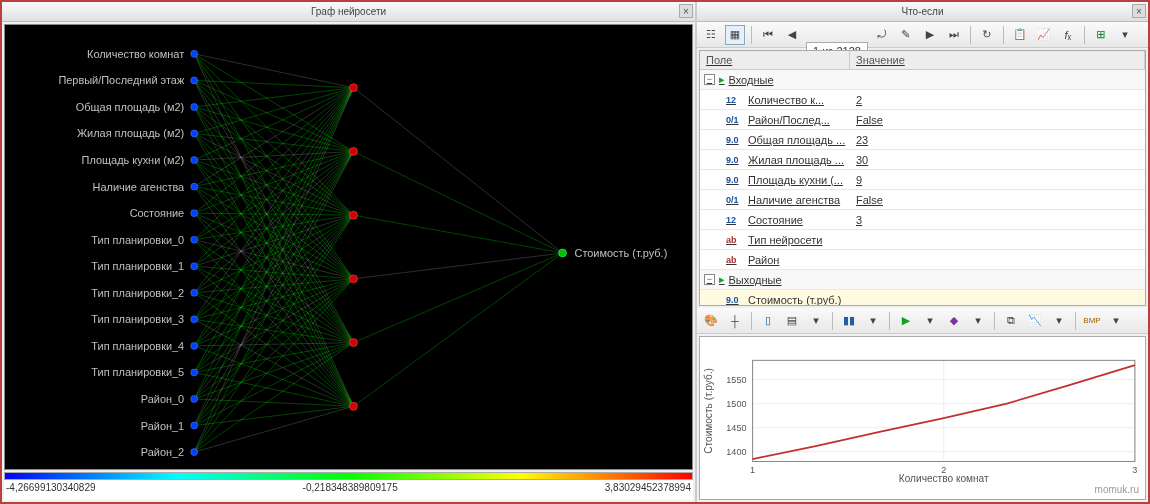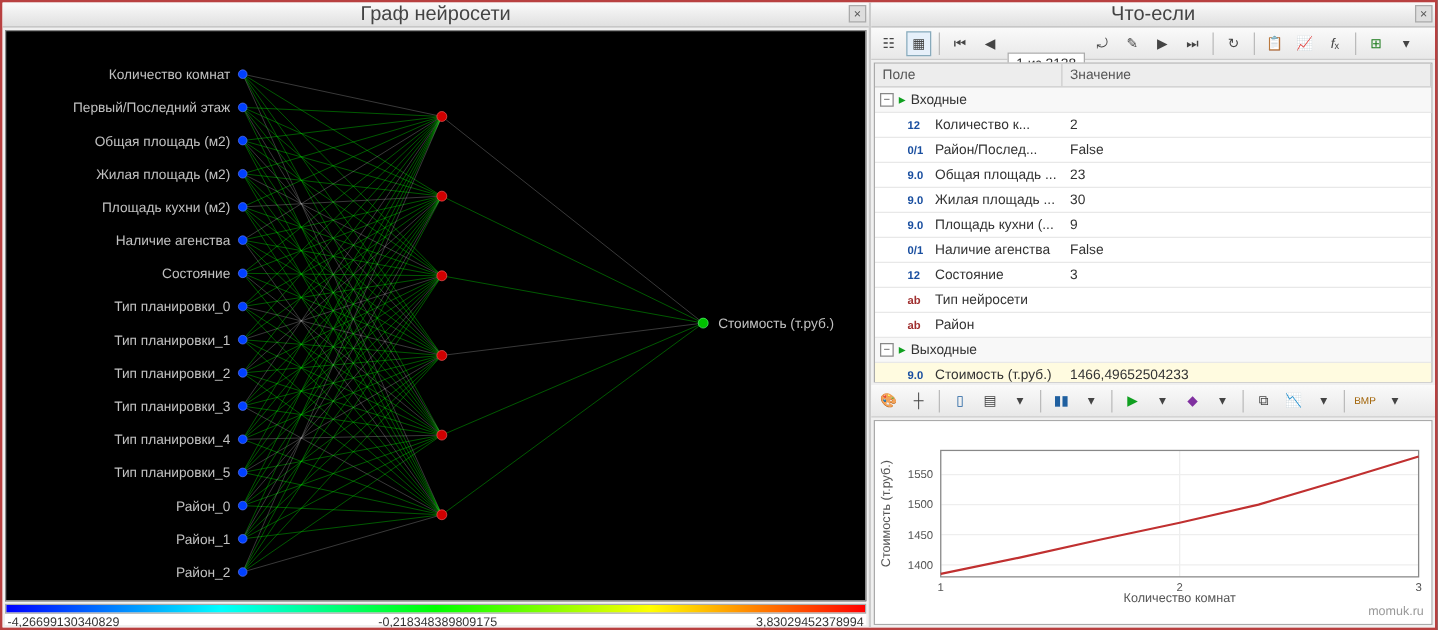--- a/index.html
+++ b/index.html
@@ -21,21 +21,21 @@
   .title-bar {
     background: linear-gradient(#fafafa,#e0e0e0);
     border-bottom: 1px solid #bbb;
     height: 20px;
     display: flex;
     align-items: center;
     padding: 0 4px;
     justify-content: center;
     position: relative;
   }
-  .title-text { color: #444; font-size: 16px; }
+  .title-text { color: #444; font-size: 10px; }
   .close-x {
     position: absolute;
     right: 2px; top: 2px;
     width: 14px; height: 14px;
     background: #ddd;
     border: 1px solid #aaa;
     display: flex; align-items: center; justify-content: center;
     font-size: 10px; color: #555;
     cursor: pointer;
   }
@@ -50,21 +50,21 @@
   }
   .graph-svg { width: 100%; height: 100%; display: block; }
   .nn-label { fill: #c0c0c0; font-size: 11px; text-anchor: end; font-family: Tahoma, Arial, sans-serif; }
   .nn-outlabel { fill: #c0c0c0; font-size: 11px; text-anchor: start; font-family: Tahoma, Arial, sans-serif; }
   .node-in { fill: #0040ff; stroke: #6080ff; stroke-width: 0.5; }
   .node-hid { fill: #d00000; stroke: #ff6060; stroke-width: 0.5; }
   .node-out { fill: #00c000; stroke: #60ff80; stroke-width: 0.5; }
   .wire-g { stroke: #00e000; stroke-width: 0.4; opacity: 0.8; }
   .wire-w { stroke: #c0c0c0; stroke-width: 0.4; opacity: 0.6; }
   
-  .scale-bar { height: 17px; margin: 0 2px 2px 2px; background: #fff; display: flex; flex-direction: column; }
+  .scale-bar { height: 28px; margin: 0 2px 2px 2px; background: #fff; display: flex; flex-direction: column; }
   .scale-gradient { flex: 0 0 8px; background: linear-gradient(90deg, #0000ff, #00ffff 25%, #00ff00 50%, #ffff00 75%, #ff0000); border: 1px solid #aaa; }
   .scale-labels { flex: 1; display: flex; justify-content: space-between; padding: 2px 2px 0 2px; font-size: 10px; color: #333; }
   
   .toolbar {
     background: linear-gradient(#fafafa,#e8e8e8);
     border-bottom: 1px solid #ccc;
     padding: 2px 4px;
     display: flex;
     align-items: center;
     gap: 4px;
@@ -89,20 +89,21 @@
     display: inline-flex; align-items: center; margin-top: 33px;
   }
   
   .tree-area {
     background: #fff;
     border: 1px solid #aaa;
     margin: 2px;
     flex: 0 0 auto;
     display: flex; flex-direction: column;
     height: 256px;
+    text-decoration: underline;
   }
   .tree-header { display: flex; border-bottom: 1px solid #ccc; background: #ededed; }
   .th { padding: 3px 6px; font-size: 11px; color: #555; border-right: 1px solid #ccc; }
   .col-field { flex: 0 0 150px; }
   .col-value { flex: 1; }
   .tree-body { flex: 1; overflow: auto; }
   .tree-row { display: flex; border-bottom: 1px solid #e8e8e8; align-items: center; height: 20px; font-size: 11px; }
   .tree-row.group { background: #f8f8f8; font-weight: normal; }
   .cell-field { flex: 0 0 150px; padding-left: 4px; display: flex; align-items: center; overflow: hidden; white-space: nowrap; }
   .cell-value { flex: 1; padding: 0 6px; color: #333; white-space: nowrap; overflow: hidden; }
@@ -416,21 +417,20 @@
               <span>Выходные</span>
             </div>
             <div class="cell-value"></div>
           </div>
           <div class="tree-row row-sel">
             <div class="cell-field">
               <span class="indent"></span>
               <span class="type-badge t-90">9.0</span>
               <span>Стоимость (т.руб.)</span>
             </div>
-            <div class="cell-value">1466,49652504233</div>
           </div>
         </div>
     </div>
 
     <div class="toolbar">
       <span class="tb-btn" style="color:#a04040">🎨</span>
       <span class="tb-btn">┼</span>
       <span class="tb-sep"></span>
       <span class="tb-btn" style="color:#2060a0">▯</span>
       <span class="tb-btn">▤</span>

